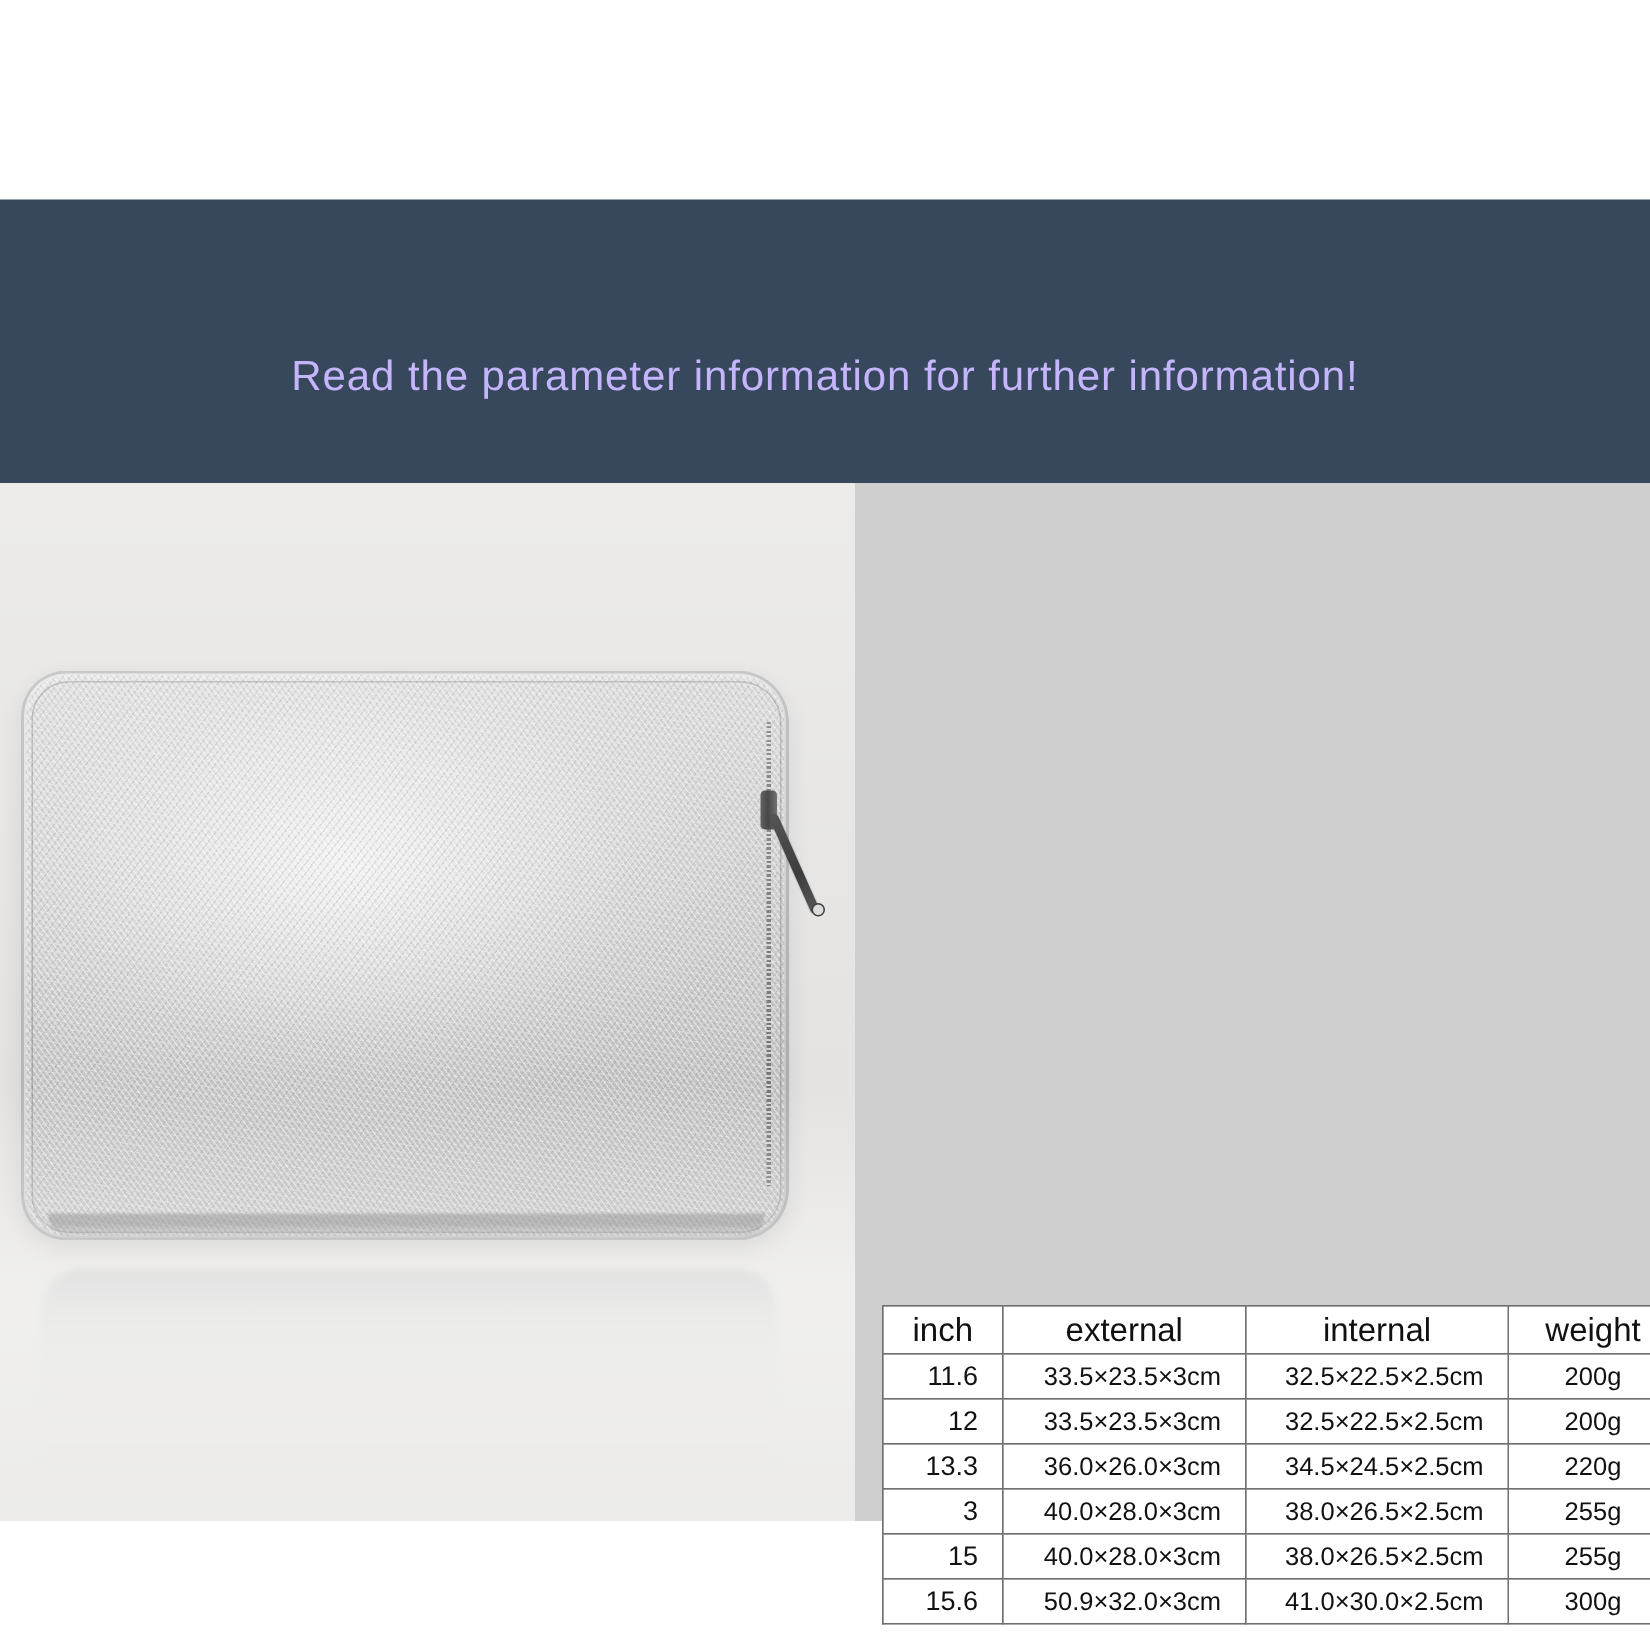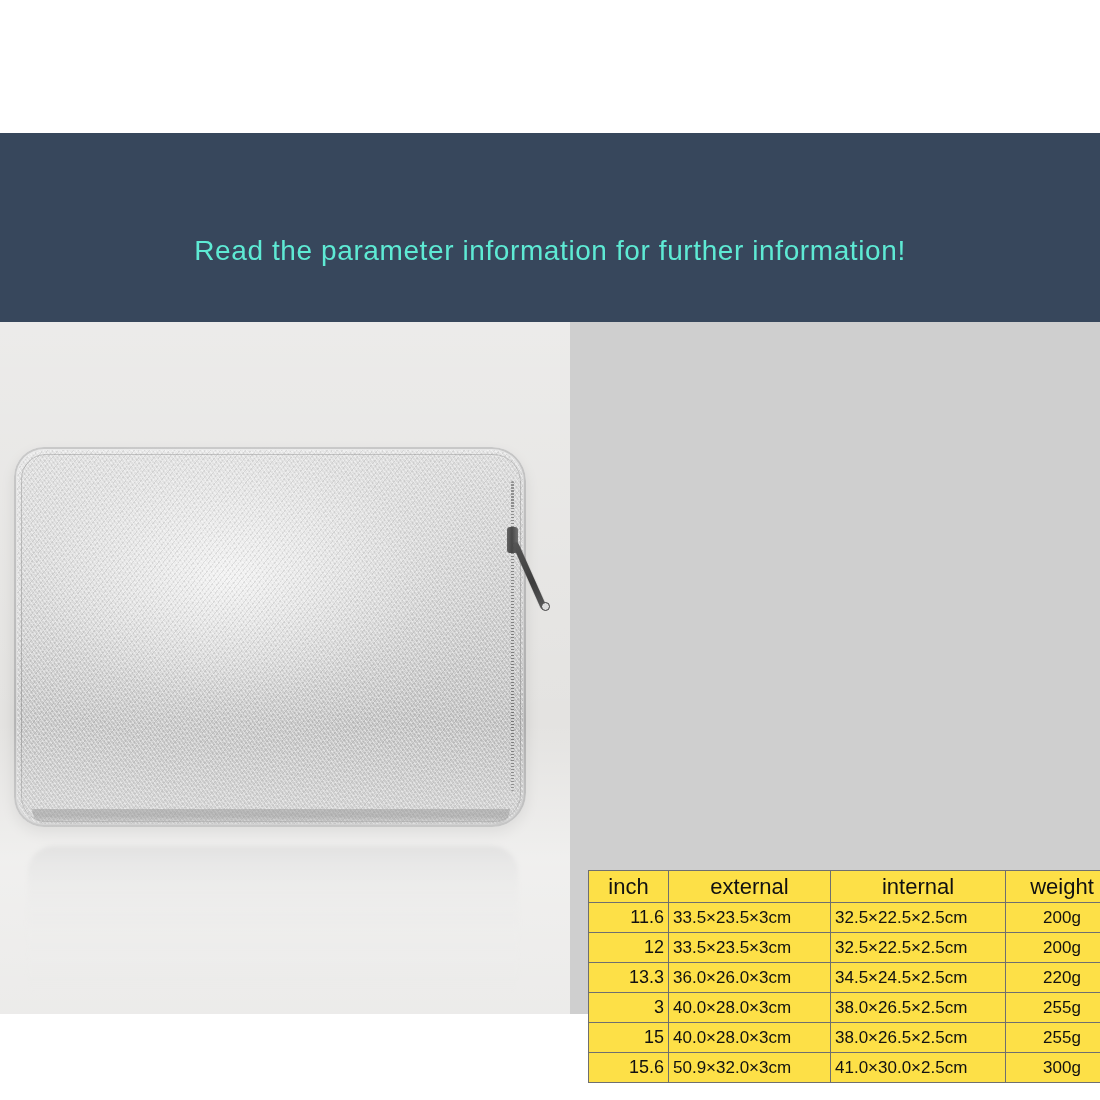--- a/index.html
+++ b/index.html
@@ -43,21 +43,21 @@
     font-weight: 400;
     line-height: 40px;
     white-space: nowrap;
   }
   .header-subtitle {
     position: absolute;
     left: 0;
     top: 100px;
     width: 1100px;
     text-align: center;
-    color: #5eead4;
+    color: #c4b5fd;
     font-size: 28px;
     letter-spacing: 0.6px;
     font-weight: 400;
     line-height: 36px;
     white-space: nowrap;
   }
 
   
   .content {
     position: absolute;
@@ -223,42 +223,42 @@
     color: #111111;
   }
   .spec-table col.c-inch     { width: 80px; }
   .spec-table col.c-external { width: 162px; }
   .spec-table col.c-internal { width: 175px; }
   .spec-table col.c-weight   { width: 113px; }
 
   .spec-table th,
   .spec-table td {
     border: 1px solid #6f6f6f;
-    background: #fde047;
-    padding: 0 4px;
+    background: #ffffff;
+    padding: 0 16px;
     height: 29px;
     font-weight: 400;
     line-height: 29px;
     white-space: nowrap;
     overflow: hidden;
   }
   .spec-table thead th {
     text-align: center;
     font-size: 22px;
     height: 31px;
     line-height: 31px;
   }
   .spec-table thead th.h-inch { font-size: 22px; }
   .spec-table td.cell-inch {
     text-align: right;
     padding-left: 3px;
     font-size: 18px;
   }
   .spec-table td.cell-dim {
-    text-align: left;
+    text-align: right;
     font-size: 17px;
   }
   .spec-table td.cell-weight {
     text-align: center;
     font-size: 17px;
   }
 </style>
 </head>
 <body>
 

